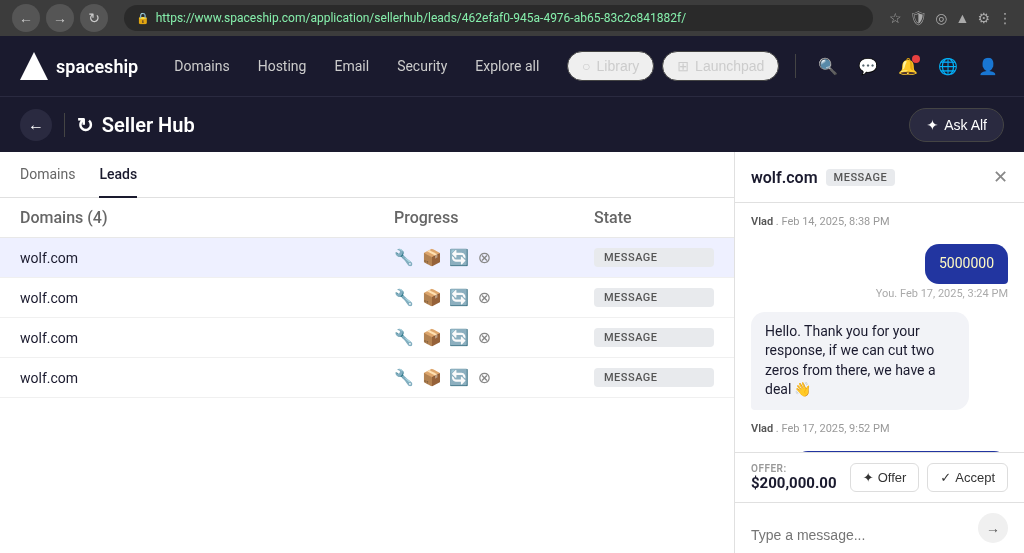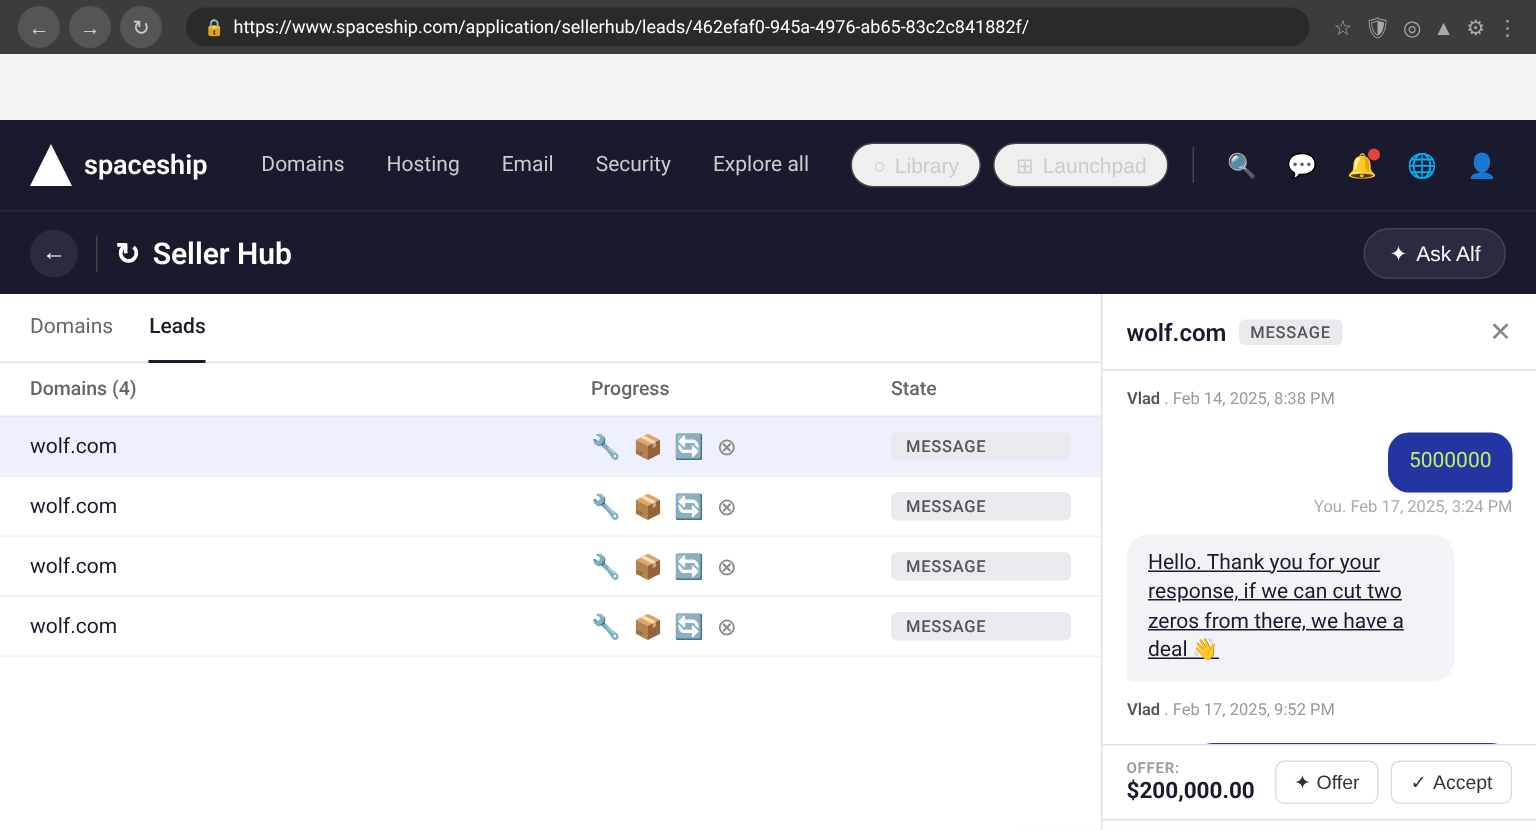--- a/index.html
+++ b/index.html
@@ -39,41 +39,40 @@
       height: 26px;
       display: flex;
       align-items: center;
       padding: 0 12px;
       gap: 6px;
       color: #ccc;
       font-size: 12px;
       margin: 0 8px;
     }
     .url-bar .lock-icon { color: #aaa; font-size: 11px; }
-    .url-bar .url-text { color: #ffffff; font-size: 12px; }
+    .url-bar .url-text { color: #86efac; font-size: 12px; }
     .browser-actions {
       display: flex;
       gap: 8px;
       align-items: center;
     }
     .browser-actions span {
       color: #aaa;
       font-size: 14px;
       cursor: pointer;
     }
 
     
     .nav {
       background: #1a1a2e;
       height: 60px;
       display: flex;
       align-items: center;
       padding: 0 20px;
       gap: 0;
-      margin-top: 44px;
     }
     .nav-logo {
       display: flex;
       align-items: center;
       gap: 8px;
       color: white;
       font-size: 18px;
       font-weight: 600;
       margin-right: 24px;
     }
@@ -223,21 +222,21 @@
     }
 
     
     .table-container {
       padding: 0;
     }
     .table-header {
       display: grid;
       grid-template-columns: 1fr 200px 120px;
       padding: 10px 20px;
-      font-size: 13px;
+      font-size: 16px;
       color: #666;
       font-weight: 500;
       border-bottom: 1px solid #e8e8e8;
     }
     .table-row {
       display: grid;
       grid-template-columns: 1fr 200px 120px;
       padding: 10px 20px;
       font-size: 14px;
       align-items: center;
@@ -324,30 +323,29 @@
     .msg-meta .msg-author { font-weight: 600; color: #555; }
     .msg-bubble {
       max-width: 85%;
       padding: 10px 14px;
       border-radius: 10px;
       font-size: 14px;
       line-height: 1.4;
     }
     .msg-bubble.sent {
       background: #2235a0;
-      color: #bef264;
+      color: #fef9c3;
       align-self: flex-end;
       border-radius: 14px 14px 4px 14px;
     }
     .msg-bubble.received {
       background: #f2f3f7;
       color: #1a1a2e;
       align-self: flex-start;
       border-radius: 14px 14px 14px 4px;
-      text-decoration: underline;
     }
     .msg-time {
       font-size: 11px;
       color: #aaa;
       text-align: left;
       margin-top: 3px;
     }
     .msg-wrapper-right { display: flex; flex-direction: column; align-items: flex-end; }
     .msg-wrapper-left { display: flex; flex-direction: column; align-items: flex-start; }
 

